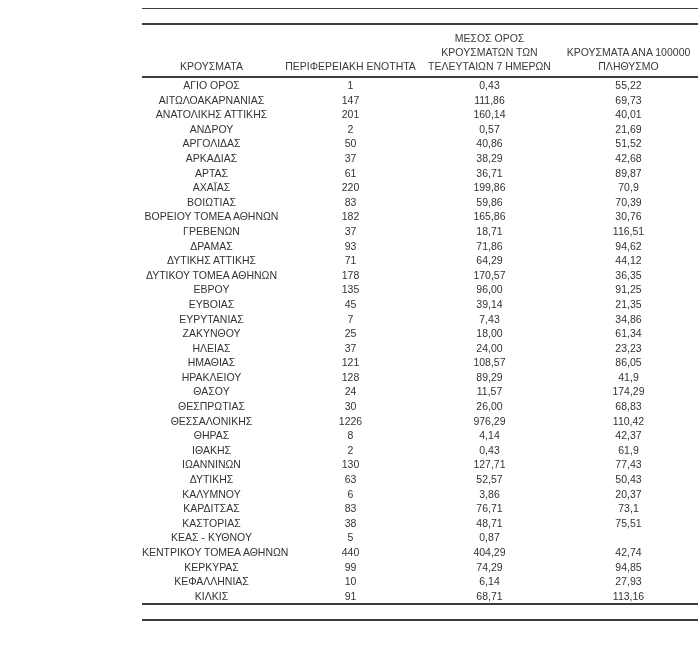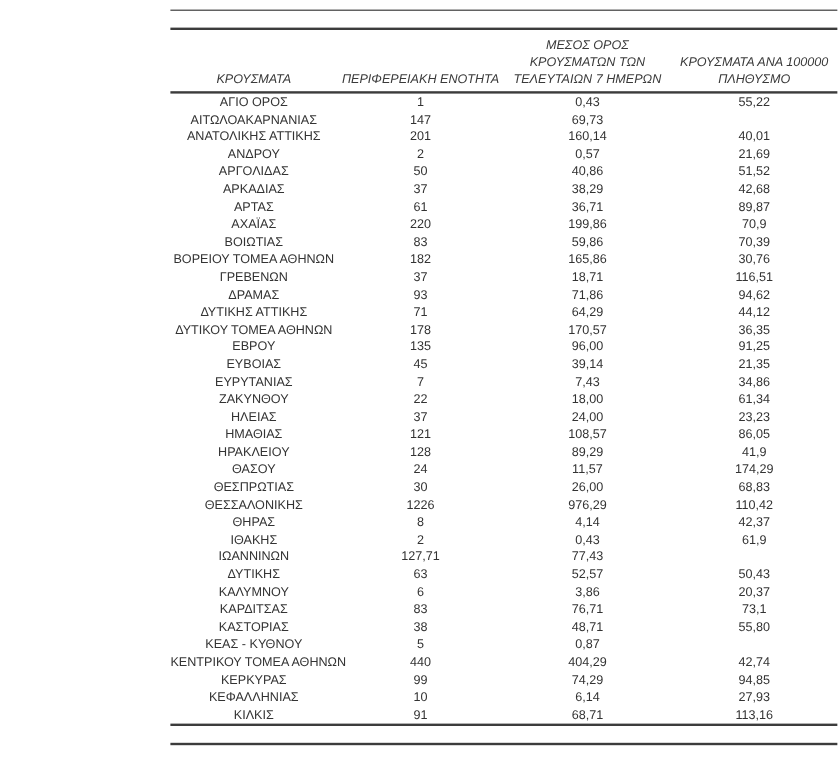--- a/index.html
+++ b/index.html
@@ -32,21 +32,21 @@
     padding: 6px 0 3px 0;
   }
   .hcell {
     width: 25%;
     text-align: center;
     font-size: 10.5px;
     line-height: 14px;
     color: #3a3a3a;
     white-space: nowrap;
   }
-  .hcell span { display: block; font-style: italic; }
+  .hcell span { display: block; }
 
   .tbody .row {
     display: flex;
     align-items: flex-end;
     height: 14.6px;
   }
   .cell {
     width: 25%;
     text-align: center;
     font-size: 10.5px;
@@ -87,20 +87,21 @@
   <div class="tbody">
       <div class="row">
         <div class="cell">ΑΓΙΟ ΟΡΟΣ</div>
         <div class="cell">1</div>
         <div class="cell">0,43</div>
         <div class="cell">55,22</div>
       </div>
       <div class="row">
         <div class="cell">ΑΙΤΩΛΟΑΚΑΡΝΑΝΙΑΣ</div>
         <div class="cell">147</div>
+        <div class="cell">111,86</div>
         <div class="cell">69,73</div>
       </div>
       <div class="row">
         <div class="cell">ΑΝΑΤΟΛΙΚΗΣ ΑΤΤΙΚΗΣ</div>
         <div class="cell">201</div>
         <div class="cell">160,14</div>
         <div class="cell">40,01</div>
       </div>
       <div class="row">
         <div class="cell">ΑΝΔΡΟΥ</div>
@@ -181,21 +182,21 @@
         <div class="cell">21,35</div>
       </div>
       <div class="row">
         <div class="cell">ΕΥΡΥΤΑΝΙΑΣ</div>
         <div class="cell">7</div>
         <div class="cell">7,43</div>
         <div class="cell">34,86</div>
       </div>
       <div class="row">
         <div class="cell">ΖΑΚΥΝΘΟΥ</div>
-        <div class="cell">22</div>
+        <div class="cell">25</div>
         <div class="cell">18,00</div>
         <div class="cell">61,34</div>
       </div>
       <div class="row">
         <div class="cell">ΗΛΕΙΑΣ</div>
         <div class="cell">37</div>
         <div class="cell">24,00</div>
         <div class="cell">23,23</div>
       </div>
       <div class="row">
@@ -235,20 +236,21 @@
         <div class="cell">42,37</div>
       </div>
       <div class="row">
         <div class="cell">ΙΘΑΚΗΣ</div>
         <div class="cell">2</div>
         <div class="cell">0,43</div>
         <div class="cell">61,9</div>
       </div>
       <div class="row">
         <div class="cell">ΙΩΑΝΝΙΝΩΝ</div>
+        <div class="cell">130</div>
         <div class="cell">127,71</div>
         <div class="cell">77,43</div>
       </div>
       <div class="row">
         <div class="cell">ΔΥΤΙΚΗΣ</div>
         <div class="cell">63</div>
         <div class="cell">52,57</div>
         <div class="cell">50,43</div>
       </div>
       <div class="row">
@@ -260,21 +262,21 @@
       <div class="row">
         <div class="cell">ΚΑΡΔΙΤΣΑΣ</div>
         <div class="cell">83</div>
         <div class="cell">76,71</div>
         <div class="cell">73,1</div>
       </div>
       <div class="row">
         <div class="cell">ΚΑΣΤΟΡΙΑΣ</div>
         <div class="cell">38</div>
         <div class="cell">48,71</div>
-        <div class="cell">55,80</div>
+        <div class="cell">75,51</div>
       </div>
       <div class="row">
         <div class="cell">ΚΕΑΣ - ΚΥΘΝΟΥ</div>
         <div class="cell">5</div>
         <div class="cell">0,87</div>
       </div>
       <div class="row">
         <div class="cell">ΚΕΝΤΡΙΚΟΥ ΤΟΜΕΑ ΑΘΗΝΩΝ</div>
         <div class="cell">440</div>
         <div class="cell">404,29</div>

